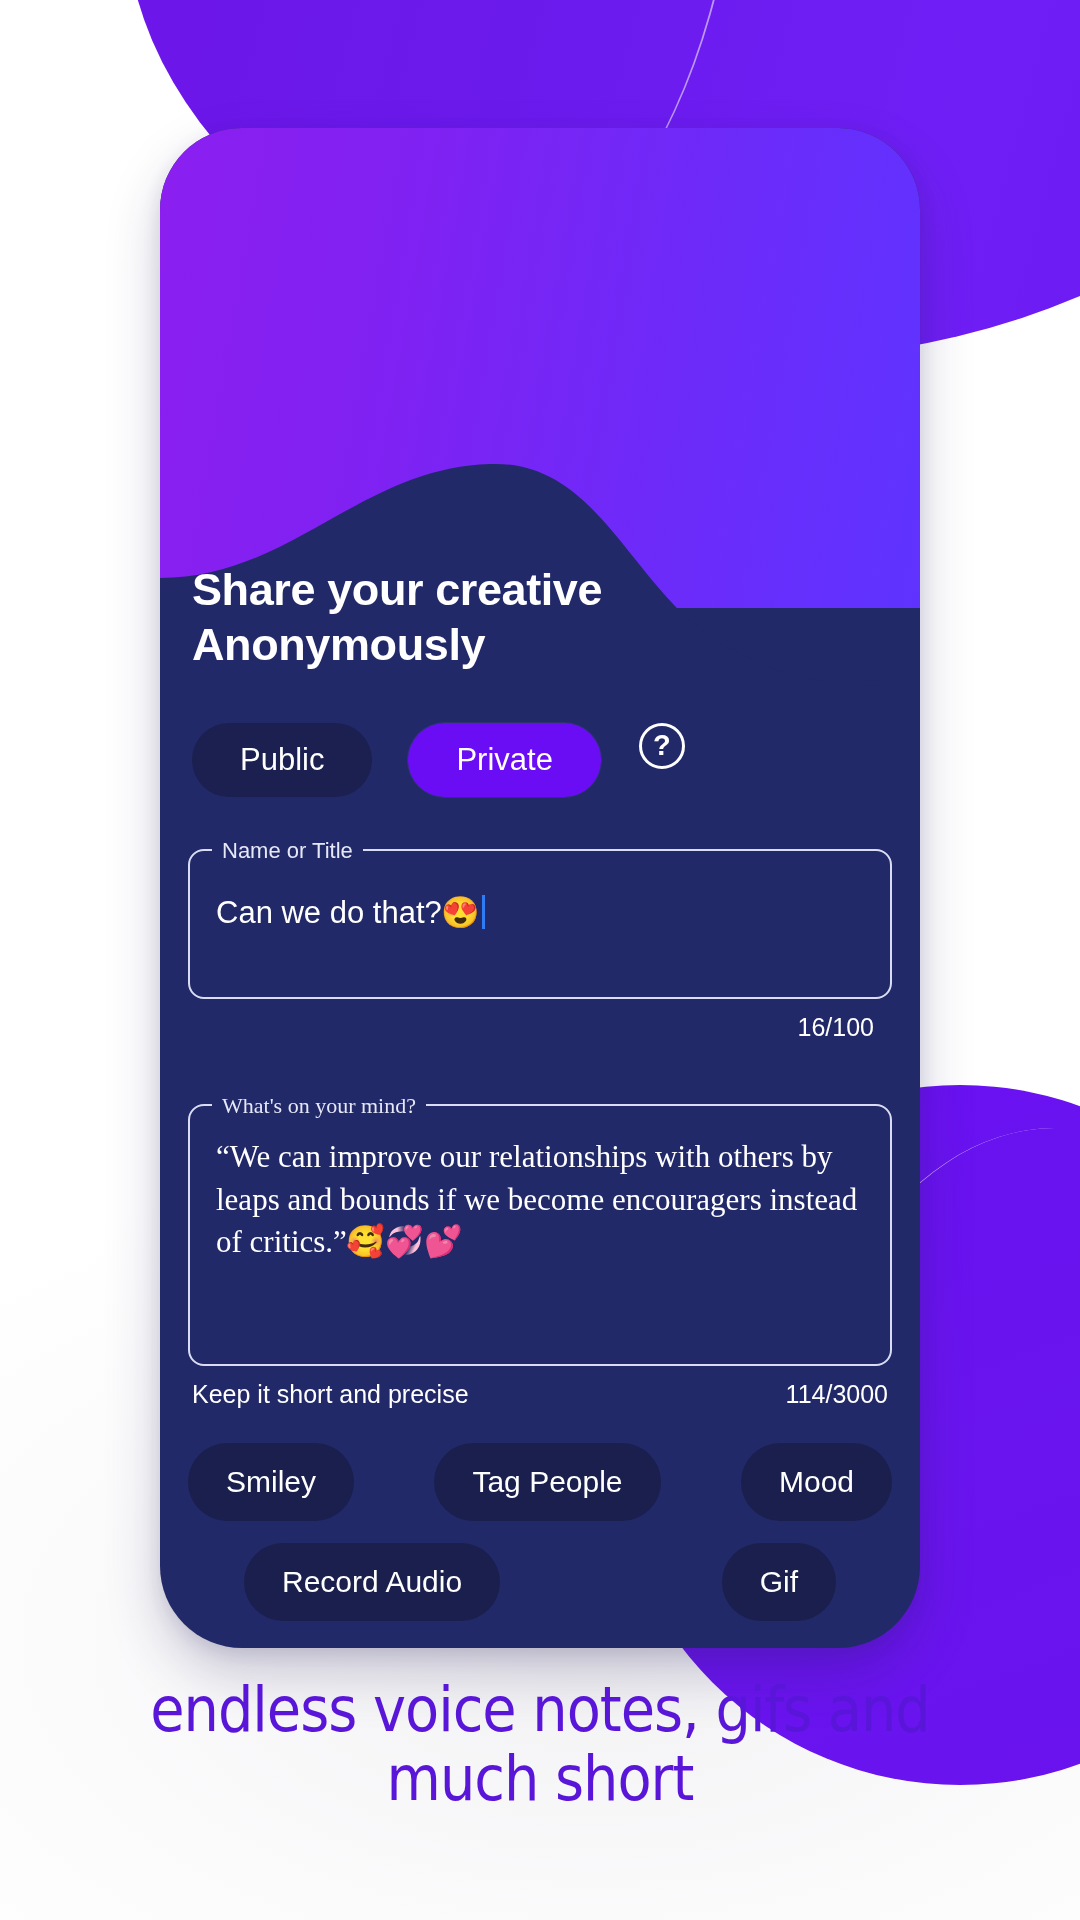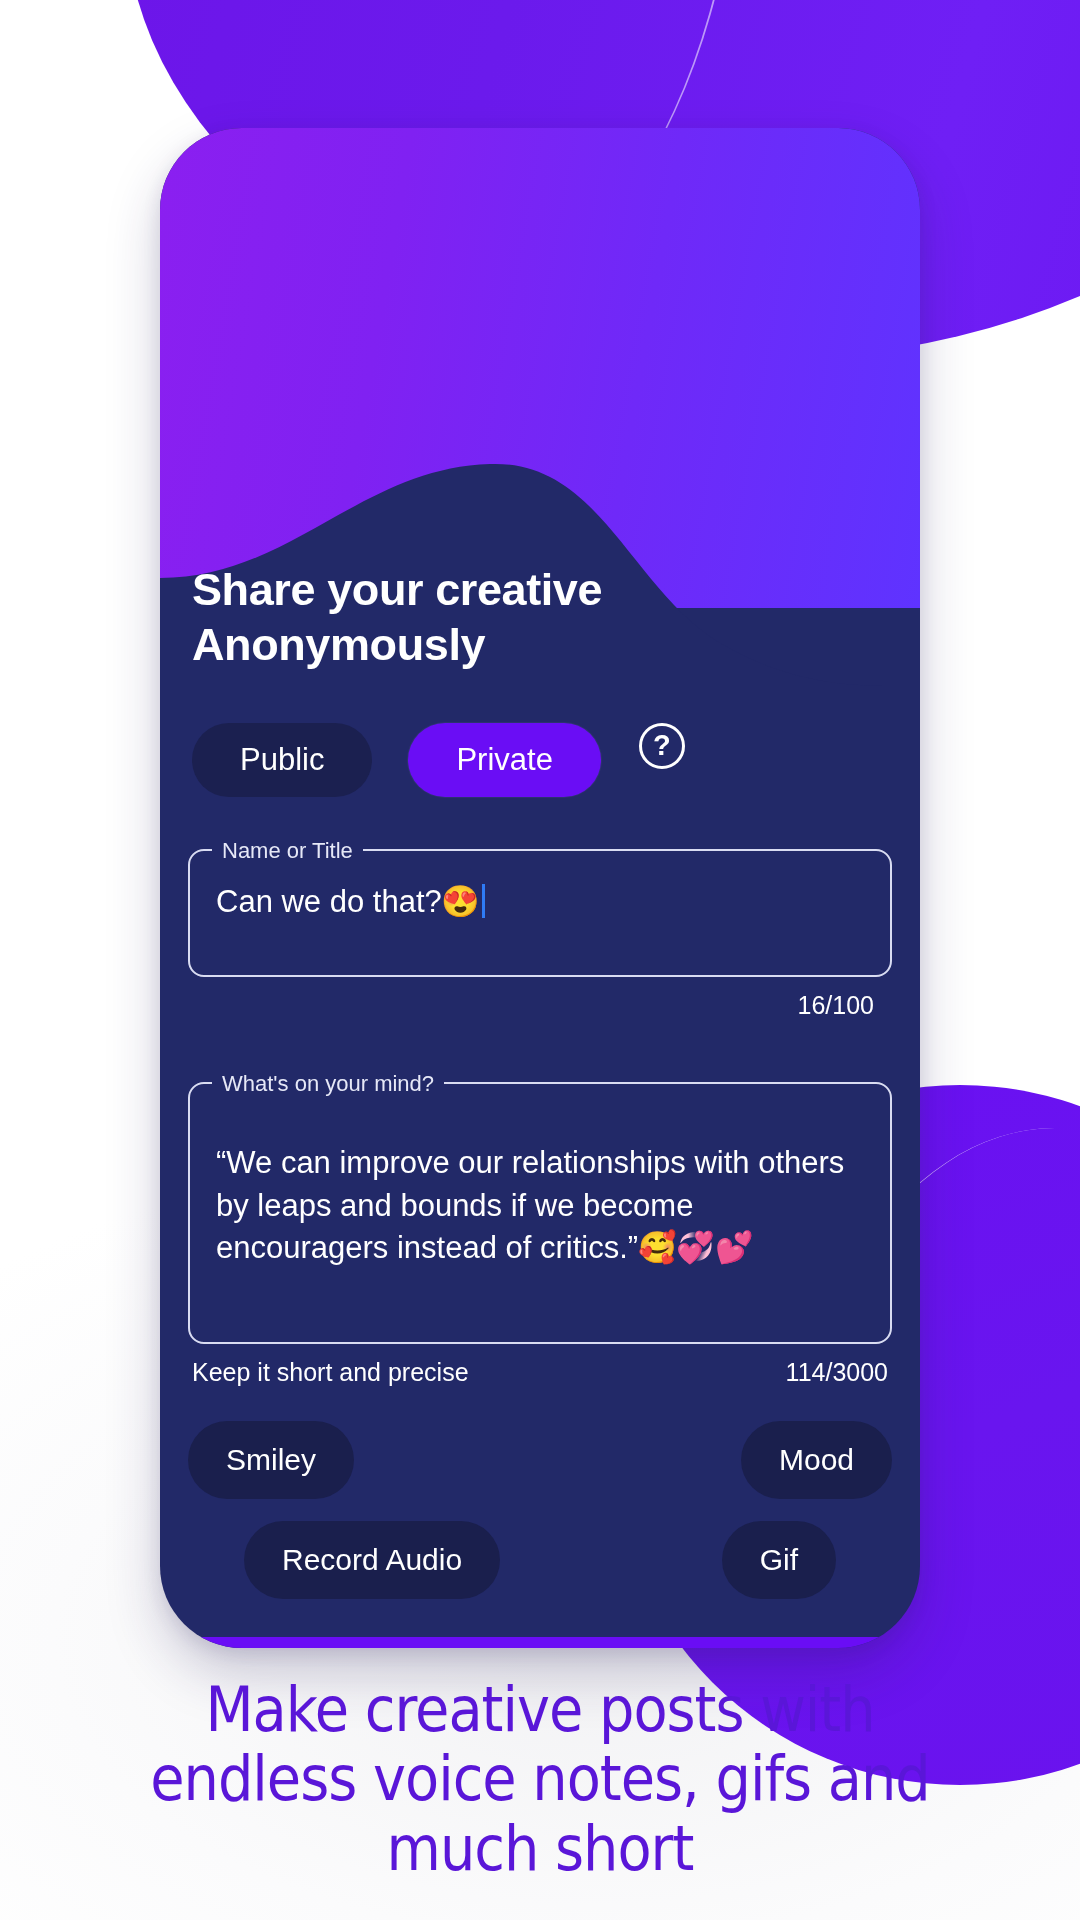--- a/index.html
+++ b/index.html
@@ -141,22 +141,22 @@
     line-height:1.38;
     word-wrap:break-word;
   }
   .caret {
     display:inline-block;
     width:3px; height:34px;
     background:#2f7bf6;
     vertical-align:-6px;
     margin-left:2px;
   }
-  .field.title-field { height:128px; padding-top:30px; }
-  .field.body-field  { height:262px; padding-top:58px; margin-top:62px; }
+  .field.title-field { height:150px; padding-top:41px; }
+  .field.body-field  { height:262px; padding-top:30px; margin-top:62px;font-family:Liberation Serif, serif; }
 
   .meta-row {
     display:flex;
     justify-content:space-between;
     align-items:center;
     margin-top:14px;
     padding:0 4px;
     color:#ffffff;
     font-size:25px;
   }
@@ -256,32 +256,32 @@
         <div class="field-value">“We can improve our relationships with others by leaps and bounds if we become encouragers instead of critics.”🥰💞💕</div>
       </div>
       <div class="meta-row">
         <span>Keep it short and precise</span>
         <span>114/3000</span>
       </div>
 
       <div class="chip-rows">
         <div class="chip-row">
           <button class="chip">Smiley</button>
+          <button class="chip">Tag People</button>
           <button class="chip">Mood</button>
         </div>
         <div class="chip-row second">
           <button class="chip">Record Audio</button>
           <button class="chip">Gif</button>
         </div>
       </div>
 
       <button class="post-btn">Post</button>
 
     </div>
   </div>
 
   <div class="caption">
-    <div>Make creative posts with</div>
     <div>endless voice notes, gifs and</div>
     <div>much short</div>
   </div>
 
 </div>
 
 </body></html>

